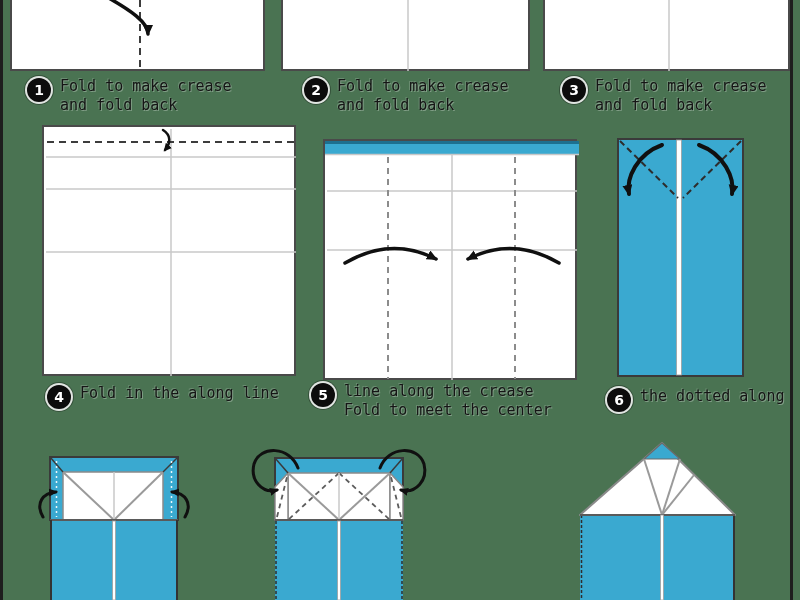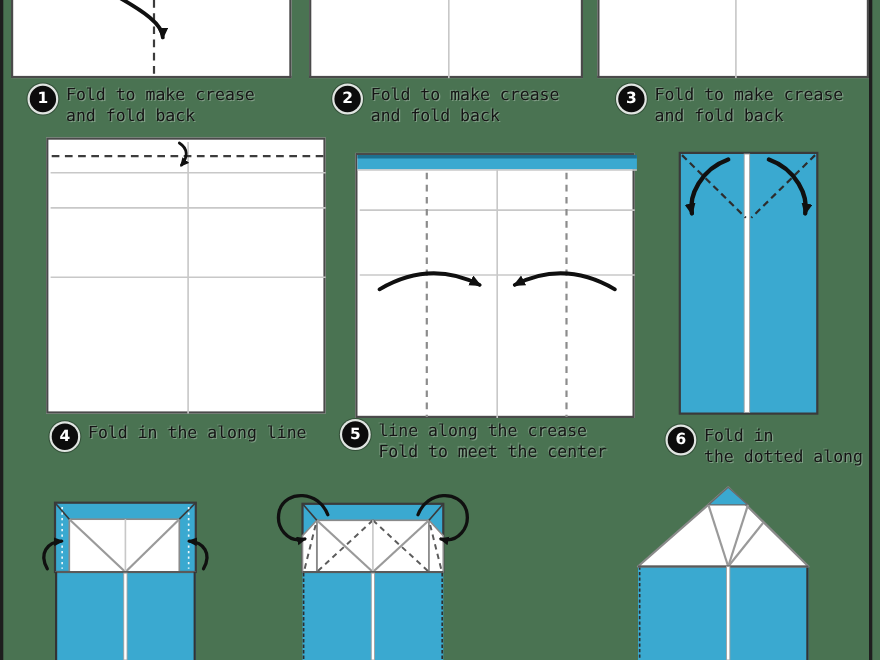--- a/index.html
+++ b/index.html
@@ -184,21 +184,20 @@
   <div class="caption c5">
     <span class="bullet">5</span>
     <span>
       <div>line along the crease</div>
         <div>Fold to meet the center</div>
     </span>
   </div>
   <div class="caption c6">
     <span class="bullet">6</span>
     <span>
-      <div>Fold in</div>
         <div>the dotted along</div>
     </span>
   </div>
 
   <svg class="dsvg d7" width="200" height="160">
     <defs>
       <marker id="mk7" markerUnits="userSpaceOnUse" markerWidth="12" markerHeight="12" refX="7" refY="4" orient="auto">
         <path d="M0,0 L9,4 L0,8 Z" class="ah"></path>
       </marker>
     </defs>

